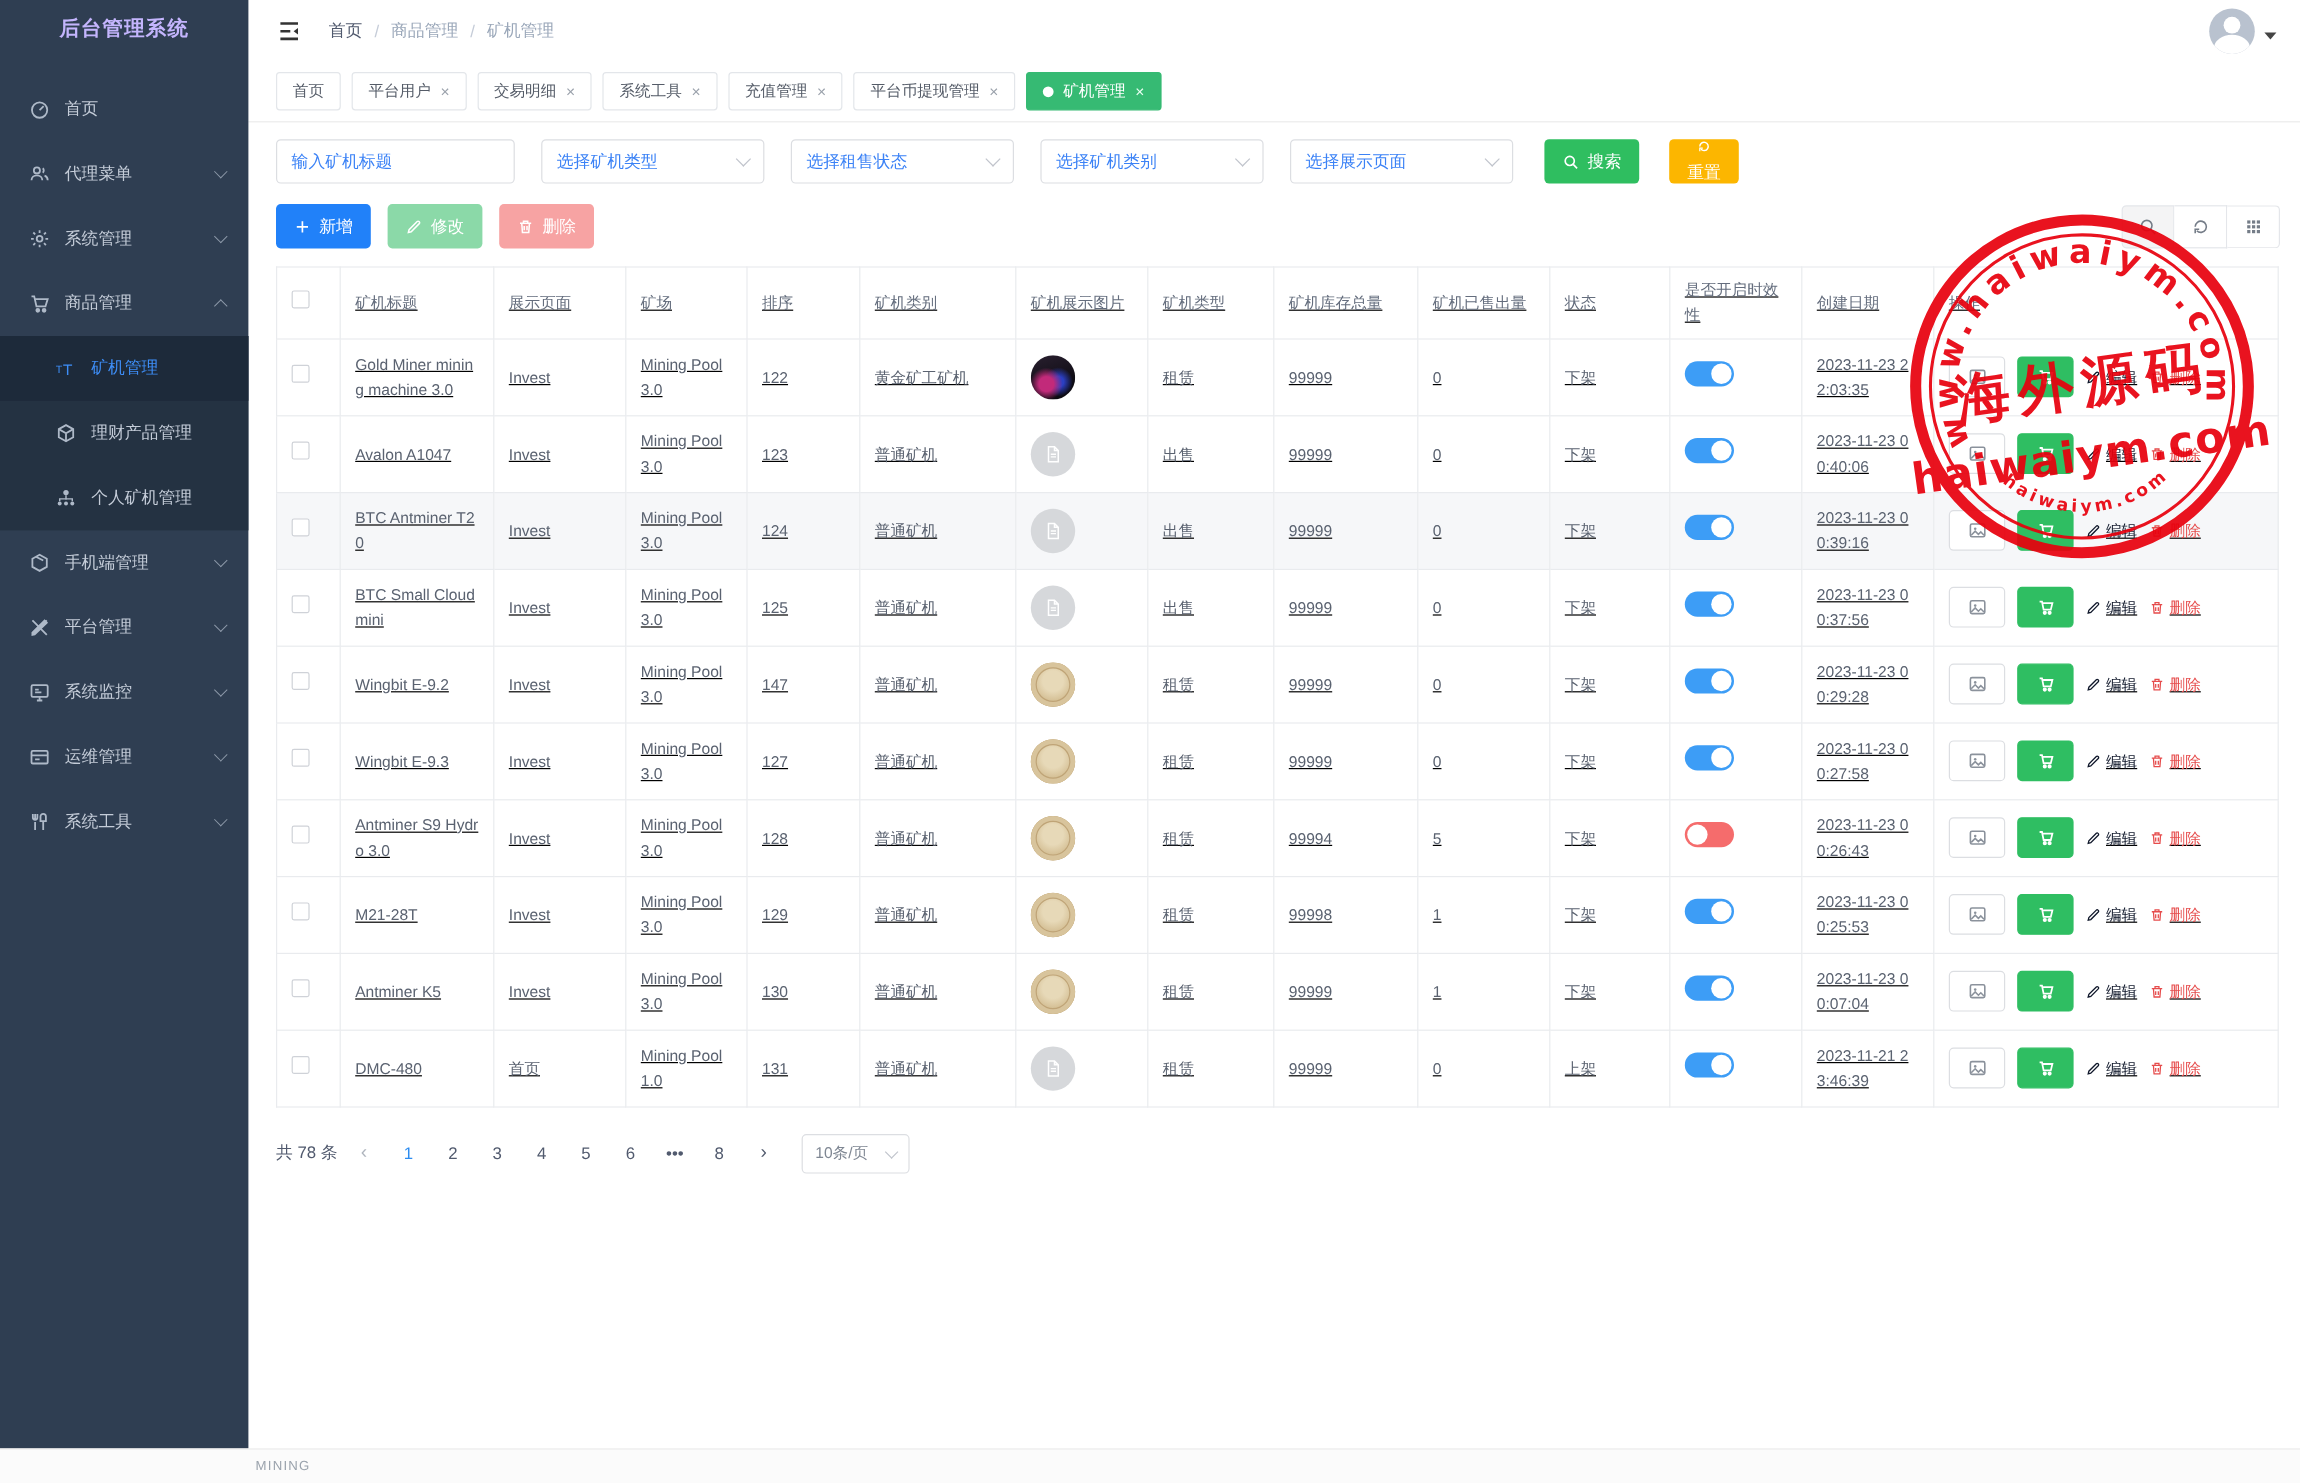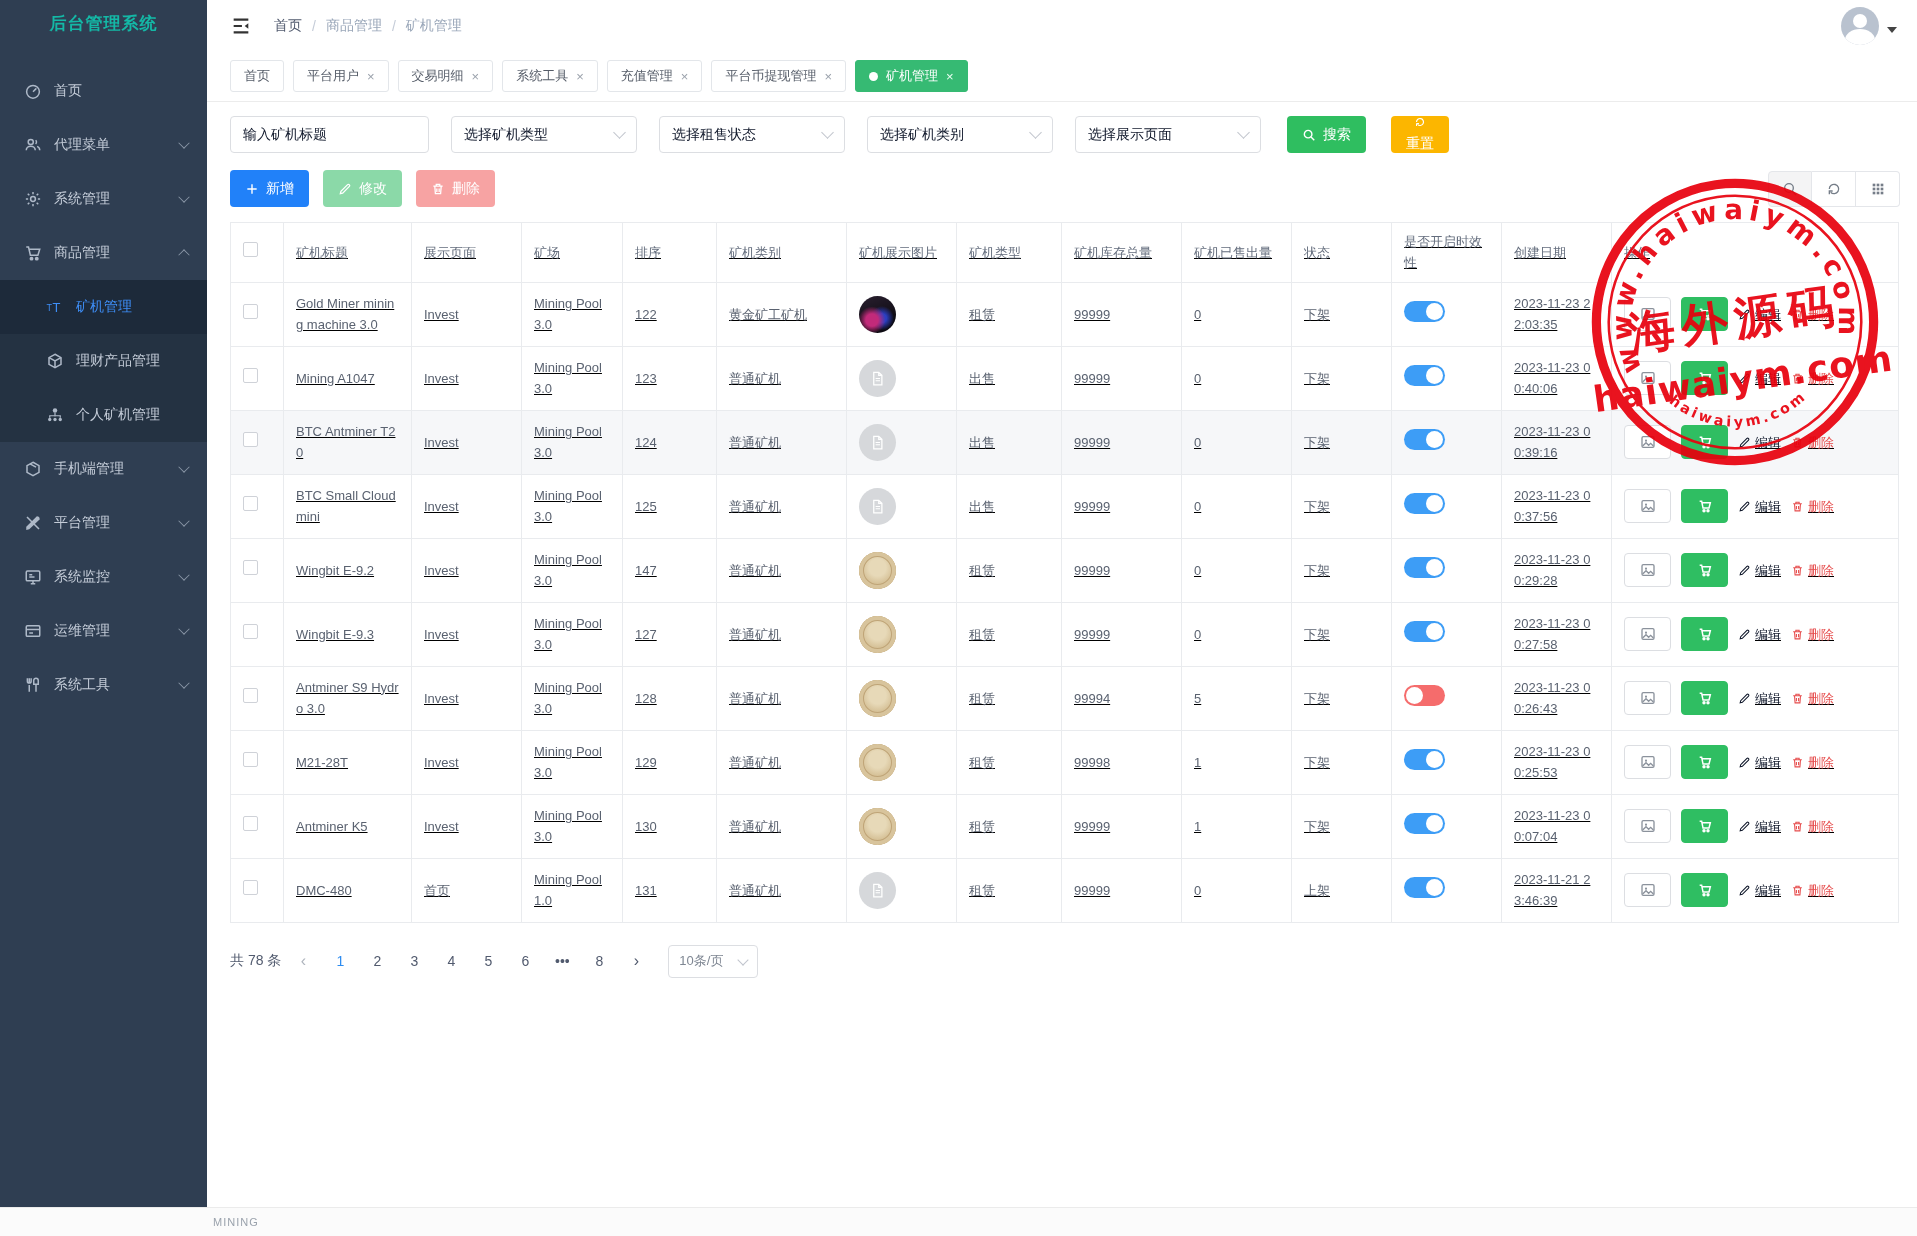--- a/index.html
+++ b/index.html
@@ -3,21 +3,21 @@
 <meta charset="utf-8">
 <style>
   * { margin:0; padding:0; box-sizing:border-box; }
   html,body { width:1917px; height:1236px; overflow:hidden; background:#fff;
     font-family:"Liberation Sans","DejaVu Sans",sans-serif; }
   .app { position:relative; width:1917px; height:1236px; }
 
   
   .sidebar { position:absolute; left:0; top:0; width:207px; height:1236px; background:#2f3e52; z-index:5; }
   .logo { height:46px; display:flex; align-items:center; justify-content:center;
-    color:#14b8a6; font-size:17px; font-weight:bold; letter-spacing:1px; }
+    color:#c4b5fd; font-size:17px; font-weight:bold; letter-spacing:1px; }
   .nav { padding-top:18px; }
   .nav-item { height:54px; display:flex; align-items:center; padding:0 18px 0 24px;
     color:#c4ccd8; font-size:14px; cursor:pointer; }
   .nav-item .nicon { width:18px; height:18px; margin-right:12px; flex:none; color:#aeb9c8; }
   .nav-item .nicon svg { width:18px; height:18px; display:block; }
   .nav-item .lbl { flex:1; }
   .chev { width:10px; height:10px; border-right:1.6px solid #8d99a9; border-bottom:1.6px solid #8d99a9;
     transform:rotate(45deg) scale(.8); margin-top:-4px; }
   .chev.up { transform:rotate(225deg) scale(.8); margin-top:4px; }
   .submenu { background:#243242; }
@@ -44,21 +44,21 @@
   .tag { height:32px; display:flex; align-items:center; gap:8px; padding:0 13px; background:#fff;
     border:1px solid #e3e6ea; border-radius:3px; font-size:13px; color:#555c68; cursor:pointer; }
   .tag .x { color:#9aa1ab; font-size:13px; }
   .tag.active { background:#36ba73; border-color:#36ba73; color:#fff; }
   .tag.active .x { color:#eafff3; }
   .tag .dot { width:9px; height:9px; border-radius:50%; background:#fff; }
 
   .content { padding:14px 17px 0 23px; }
   .filters { display:flex; gap:22px; align-items:center; }
   .f-input, .f-select { height:37px; border:1px solid #dcdee2; border-radius:4px; background:#fff;
-    font-size:14px; color:#0f172a; display:flex; align-items:center; padding:0 12px; }
+    font-size:14px; color:#3b82f6; display:flex; align-items:center; padding:0 12px; }
   .f-input { width:199px; }
   .f-select { width:186px; justify-content:space-between; }
   .f-select .sc { width:9px; height:9px; border-right:1.4px solid #c0c4cc; border-bottom:1.4px solid #c0c4cc;
     transform:rotate(45deg); margin-top:-4px; }
   .btn { height:37px; border:none; border-radius:4px; color:#fff; font-size:14px;
     display:inline-flex; align-items:center; gap:7px; padding:0 15px; cursor:pointer;
     font-family:inherit; }
   .btn svg { width:14px; height:14px; }
   .btn-search { background:#2fbe60; margin-left:4px; }
   .btn-reset { background:#fcb600; margin-left:3px;flex-direction:column; }
@@ -495,21 +495,21 @@
                       <path d="M4 7h16M9 7V4h6v3M6.5 7l1 13h9l1-13M10 11v6M14 11v6"></path>
                     </svg>
                 <span>删除</span>
               </span>
             </div>
           </td>
         </tr>
 
         <tr>
           <td><span class="cb"></span></td>
-          <td>Mining A1047</td>
+          <td>Avalon A1047</td>
           <td>Invest</td>
           <td>Mining Pool 3.0</td>
           <td>123</td>
           <td>普通矿机</td>
           <td>
             <span class="mimg doc">
               <svg viewBox="0 0 24 24" fill="currentColor">
                     <path d="M6 2h8l5 5v15H6V2zm8 0v5h5" fill="none" stroke="currentColor" stroke-width="2"></path>
                     <path d="M9 12h7M9 15.5h7" stroke="currentColor" stroke-width="1.8"></path>
                   </svg>

